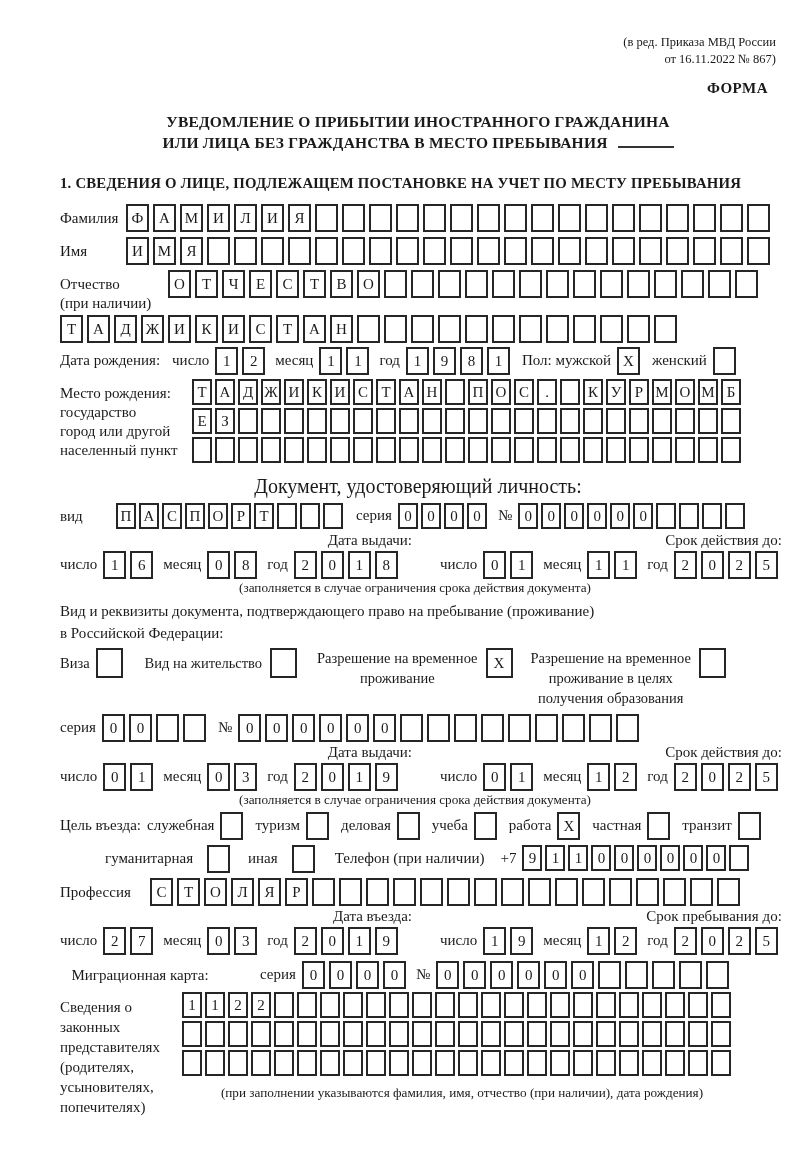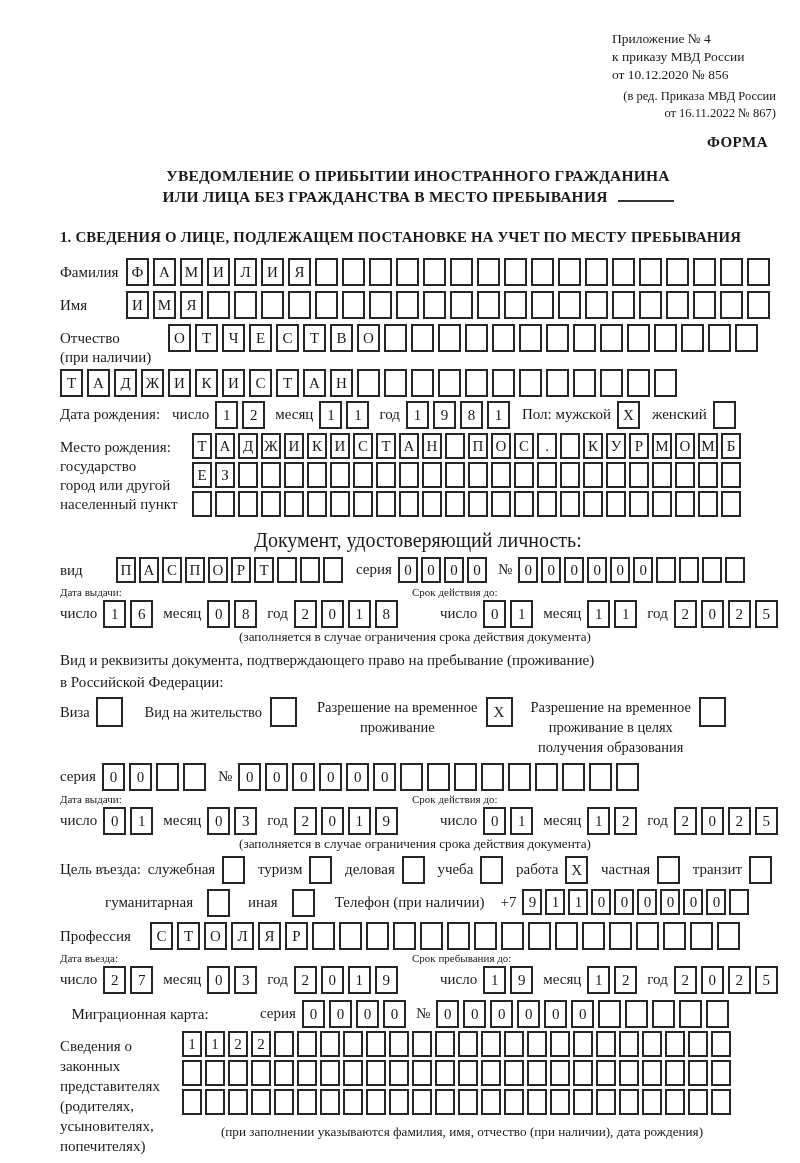--- a/index.html
+++ b/index.html
@@ -24,41 +24,36 @@
   .stack{display:flex;flex-direction:column;}
   .stack .cells{margin-bottom:3px;}
   .il{flex:none;font-size:15px;padding-top:5px;margin-right:6px;}
   .gap6{margin-left:6px}.gap8{margin-left:8px}.gap10{margin-left:10px}.gap14{margin-left:14px}
   .gap16{margin-left:16px}.gap18{margin-left:18px}.gap40{margin-left:40px}.gap45{margin-left:45px}
   .center-bold{font-weight:normal;font-size:20px;text-align:center;margin:9px 0 5px 0;}
   .dprow{display:flex;margin-bottom:0;}
   .dpcol{display:flex;flex-direction:column;}
   .dpleft{width:352px;flex:none;}
   .dpright{flex:1;}
-  .dptitle{font-size:11px;text-align:left;margin-bottom:2px;}
+  .dptitle{font-size:15px;text-align:right;margin-bottom:2px;}
   .dpline{display:flex;align-items:flex-start;}
   .dpnote{font-size:13.2px;text-align:center;padding-right:6px;margin:1px 0 4px 0;}
   .para{font-size:15px;line-height:22px;margin-top:2px;}
   .permits{display:flex;align-items:flex-start;margin-top:4px;margin-bottom:6px;font-size:14.5px;}
   .pblock{display:flex;flex-direction:column;text-align:center;line-height:20px;flex:none;}
   .plabel{flex:none;padding-top:7px;}
   .permits .cells{margin-top:3px;}
   .inline-row{display:flex;align-items:flex-start;margin-bottom:5px;font-size:15px;}
   .rep-note{font-size:13.2px;text-align:center;margin-top:6px;}
 </style>
 </head>
 <body>
 
 <div class="page">
 
-  <div class="hdr-block">
-    <div>Приложение № 4</div>
-    <div>к приказу МВД России</div>
-    <div>от 10.12.2020 № 856</div>
-  </div>
   <div class="hdr-amend">
     <div>(в ред. Приказа МВД России</div>
     <div>от 16.11.2022 № 867)</div>
   </div>
   <div class="form-label">ФОРМА</div>
 
   <div class="title">
     <div>УВЕДОМЛЕНИЕ О ПРИБЫТИИ ИНОСТРАННОГО ГРАЖДАНИНА</div>
     <div><span>ИЛИ ЛИЦА БЕЗ ГРАЖДАНСТВА В МЕСТО ПРЕБЫВАНИЯ</span><span class="uline"></span></div>
   </div>
@@ -490,21 +485,21 @@
               <span class="cell">2</span>
               <span class="cell">0</span>
               <span class="cell">2</span>
               <span class="cell">5</span>
             </span>
         </div>
       </div>
     </div>
     <div class="dpnote">(заполняется в случае ограничения срока действия документа)</div>
 
-    <div class="inline-row" style="margin-top:4px;justify-content:space-between;">
+    <div class="inline-row" style="margin-top:4px;">
       <span class="il">Цель въезда:</span>
       <span class="il">служебная</span>
       <span class="cells">
           <span class="cell"></span>
         </span>
       <span class="il gap8">туризм</span>
       <span class="cells">
           <span class="cell"></span>
         </span>
       <span class="il gap8">деловая</span>

